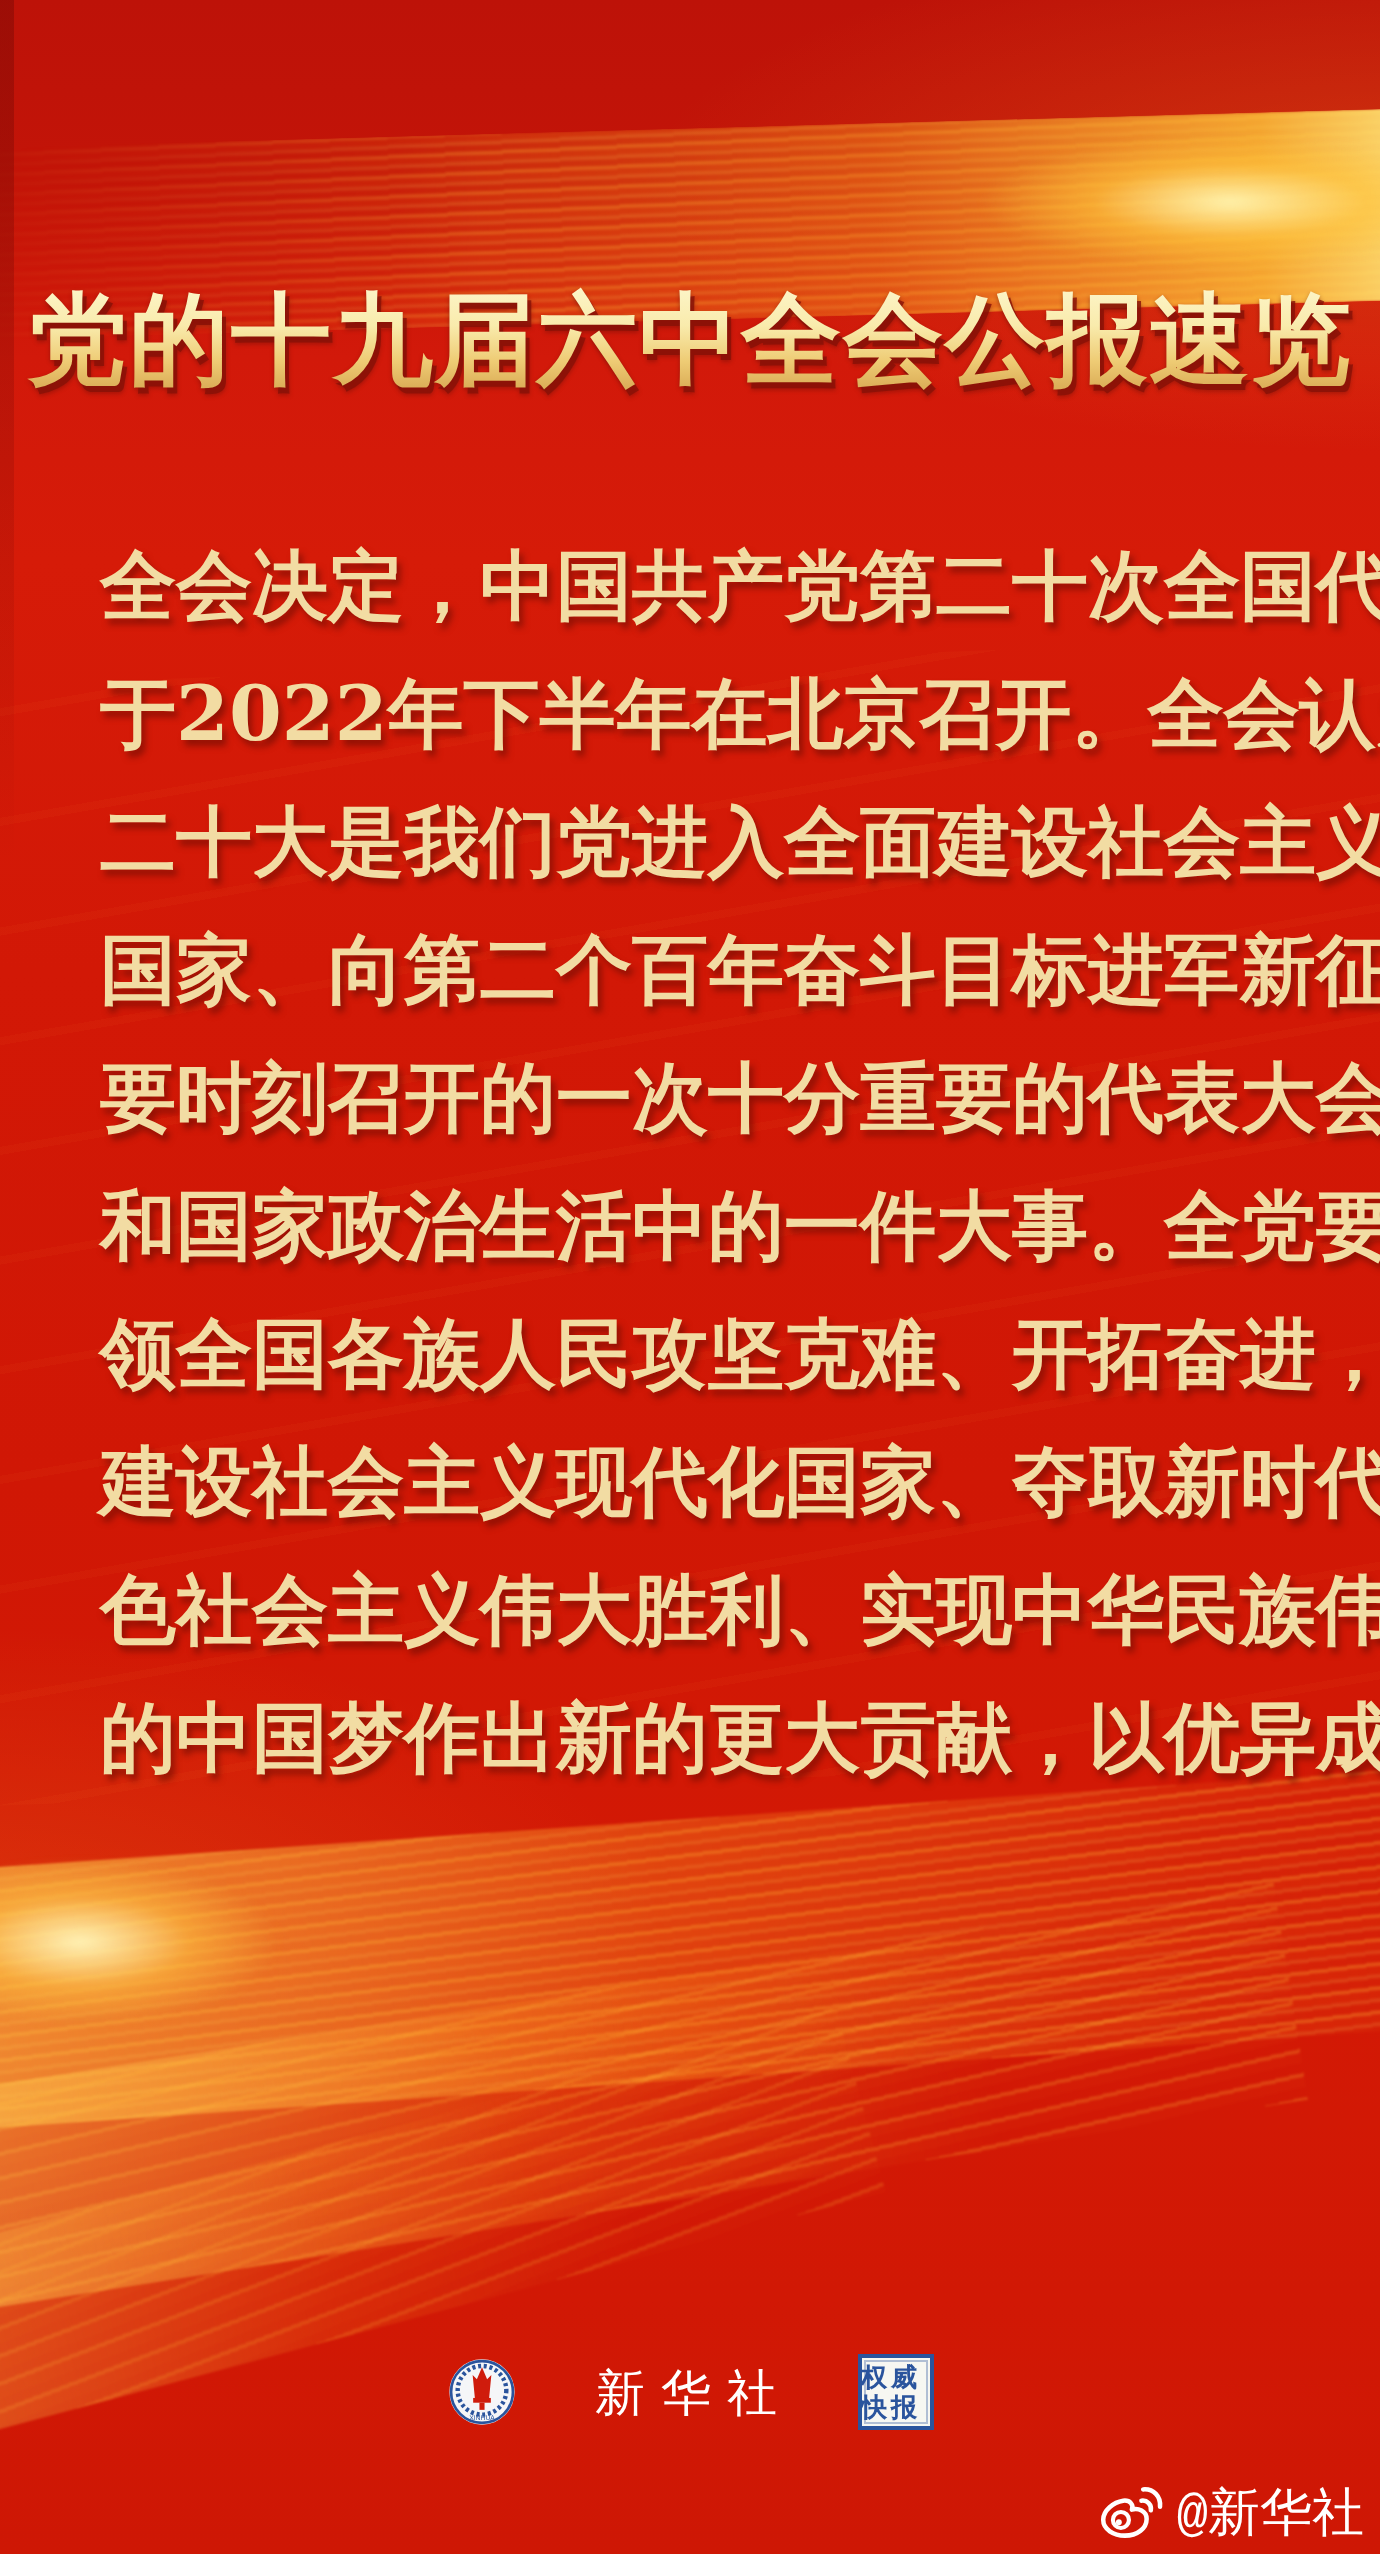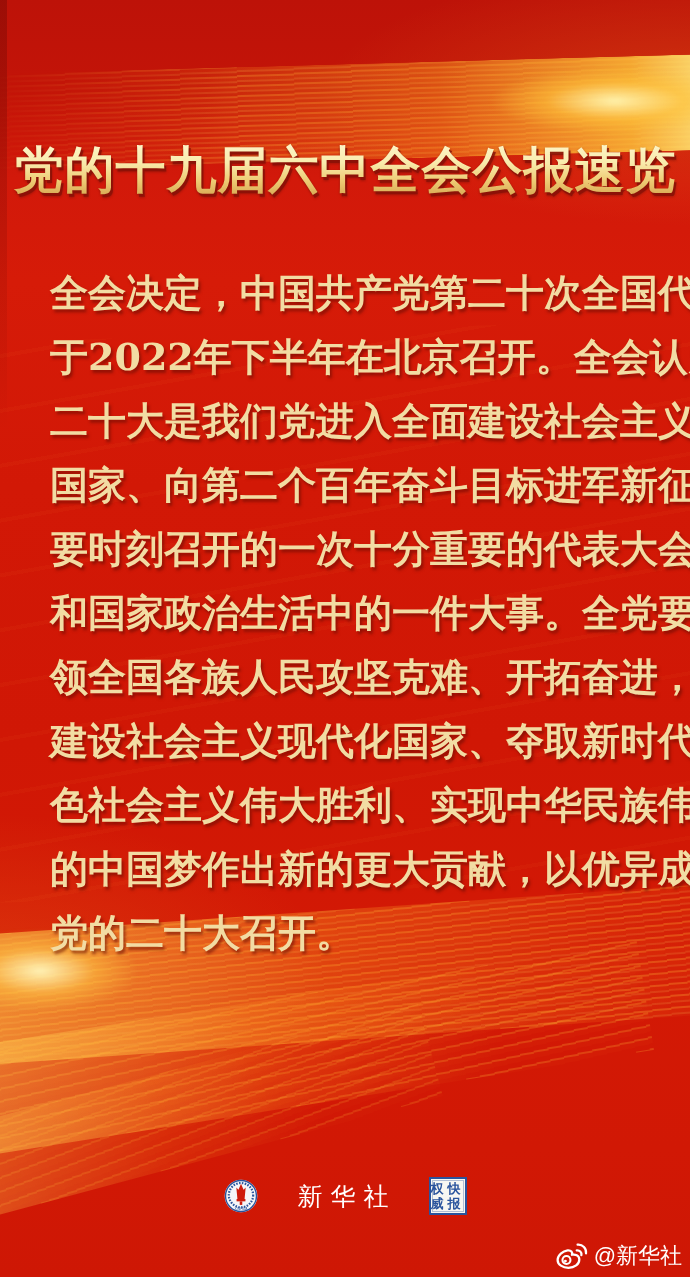--- a/index.html
+++ b/index.html
@@ -112,36 +112,36 @@
   .agency-name {
     color:#ffffff; font-size:25px; font-weight:500;
     letter-spacing:8px; margin-right:-8px;
     font-family:"Liberation Sans", sans-serif;
   }
   .badge {
     width:34px; height:34px;
     background:#f7f7f2;
     border:2px solid #2a549d;
     box-shadow: inset 0 0 0 1px #f7f7f2, inset 0 0 0 2px rgba(42,84,157,0.35);
-    display:flex; flex-direction:row; align-items:center; justify-content:center;
+    display:flex; flex-direction:column; justify-content:center;
   }
   .badge span {
     color:#2a549d; font-size:13px; line-height:15px; font-weight:700;
     letter-spacing:2px; margin-right:-2px;
     font-family:"Liberation Sans", sans-serif;
   }
   
   .watermark {
     position:absolute; right:8px; top:1240px; height:32px;
     display:flex; align-items:center; gap:6px;
   }
   .weibo-icon { width:33px; height:28px; display:block; }
   .handle {
-    color:#ffffff; font-size:22px; font-weight:500;
-    font-family:Liberation Sans, sans-serif;
+    color:#ffffff; font-size:26px; font-weight:500;
+    font-family:Liberation Mono, monospace;
   }
 </style>
 </head>
 <body>
 
 <div class="poster">
 
   <div class="sheen-mid"></div>
   <div class="streak-top"></div>
   <div class="glow-top-right"></div>
@@ -157,21 +157,20 @@
     <div class="body-line">全会决定，中国共产党第二十次全国代表大会</div>
     <div class="body-line">于2022年下半年在北京召开。全会认为，党的</div>
     <div class="body-line">二十大是我们党进入全面建设社会主义现代化</div>
     <div class="body-line">国家、向第二个百年奋斗目标进军新征程的重</div>
     <div class="body-line">要时刻召开的一次十分重要的代表大会，是党</div>
     <div class="body-line">和国家政治生活中的一件大事。全党要团结带</div>
     <div class="body-line">领全国各族人民攻坚克难、开拓奋进，为全面</div>
     <div class="body-line">建设社会主义现代化国家、夺取新时代中国特</div>
     <div class="body-line">色社会主义伟大胜利、实现中华民族伟大复兴</div>
     <div class="body-line">的中国梦作出新的更大贡献，以优异成绩迎接</div>
-    <div class="body-line">党的二十大召开。</div>
   </div>
 
   <div class="footer-row">
     <svg class="emblem" viewBox="0 0 40 40" aria-hidden="true">
       <circle cx="20" cy="20" r="19.2" fill="#f5f6f8"></circle>
       <circle cx="20" cy="20" r="18.2" fill="none" stroke="#2a549d" stroke-width="1.6"></circle>
       <circle cx="20" cy="19" r="14.3" fill="none" stroke="#2a549d" stroke-width="2.6" stroke-dasharray="1.8 1.6"></circle>
       <path d="M20 5.5 L23 12.5 L25.5 10 L24.2 23.5 L15.8 23.5 L14.5 10 L17 12.5 Z" fill="#cf1c0c"></path>
       <rect x="14.8" y="23.5" width="10.4" height="2.8" fill="#cf1c0c"></rect>
       <rect x="18.5" y="26.3" width="3" height="4.2" fill="#cf1c0c"></rect>

